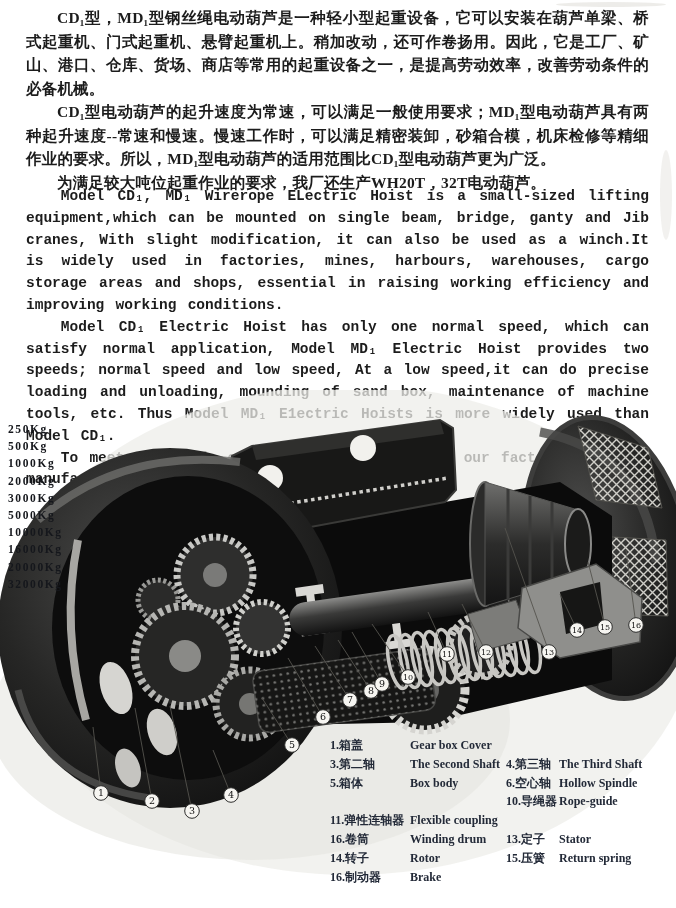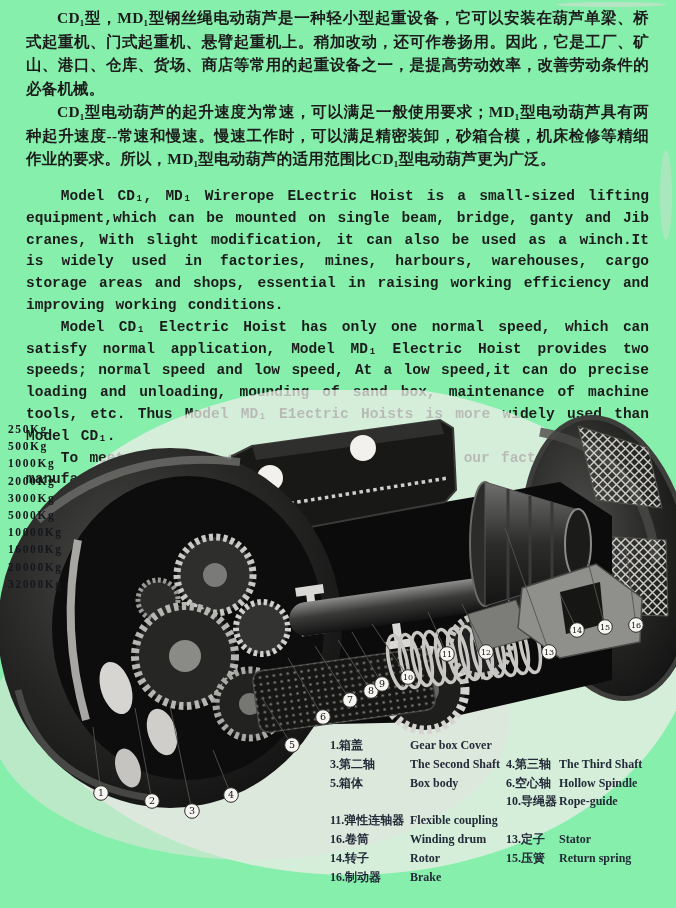--- a/index.html
+++ b/index.html
@@ -1,18 +1,18 @@
 <!DOCTYPE html>
 <html><head>
 <meta charset="utf-8">
 <style>
   html,body{margin:0;padding:0;background:#8a8a8a;}
   .page{
     position:relative;width:676px;height:908px;margin:0 auto;
-    background:#86efac;overflow:hidden;
+    background:#ffffff;overflow:hidden;
     font-family:"Liberation Serif","DejaVu Serif",serif;color:#1c1c1c;
   }
   
   .cn-block{position:absolute;left:26px;right:27px;top:6px;}
   .cn-block p{
     margin:0;font-size:15.5px;line-height:23.5px;font-weight:bold;
     text-align:justify;text-indent:2em;letter-spacing:0.2px;
     font-family:"Liberation Serif","DejaVu Serif",serif;
   }
   .en-block{position:absolute;left:26px;right:27px;top:186px;}
@@ -44,20 +44,21 @@
   .smudge{position:absolute;background:#dedcd7;border-radius:50%;}
 </style>
 </head>
 <body>
 
 <div class="page">
 
   <div class="cn-block">
     <p>CD₁型，MD₁型钢丝绳电动葫芦是一种轻小型起重设备，它可以安装在葫芦单梁、桥式起重机、门式起重机、悬臂起重机上。稍加改动，还可作卷扬用。因此，它是工厂、矿山、港口、仓库、货场、商店等常用的起重设备之一，是提高劳动效率，改善劳动条件的必备机械。</p>
     <p>CD₁型电动葫芦的起升速度为常速，可以满足一般使用要求；MD₁型电动葫芦具有两种起升速度--常速和慢速。慢速工作时，可以满足精密装卸，砂箱合模，机床检修等精细作业的要求。所以，MD₁型电动葫芦的适用范围比CD₁型电动葫芦更为广泛。</p>
+    <p>为满足较大吨位起重作业的要求，我厂还生产WH20T，32T电动葫芦。</p>
   </div>
 
   <div class="en-block">
     <p>Model CD₁, MD₁ Wirerope ELectric Hoist is a small-sized lifting equipment,which can be mounted on single beam, bridge, ganty and Jib cranes, With slight modification, it can also be used as a winch.It is widely used in factories, mines, harbours, warehouses, cargo storage areas and shops, essential in raising working efficiency and improving working conditions.</p>
     <p>Model CD₁ Electric Hoist has only one normal speed, which can satisfy normal application, Model MD₁ Electric Hoist provides two speeds; normal speed and low speed, At a low speed,it can do precise loading and unloading, mounding of sand box, maintenance of machine tools, etc. Thus Model MD₁ E1ectric Hoists is more widely used than Model CD₁.</p>
     <p>To meet the needs of lifting heavier cargo, our factory also manufactures WH20, WH32T Electric hoist.</p>
   </div>
 
   <svg class="figure" viewBox="0 0 676 518">
     <defs>

